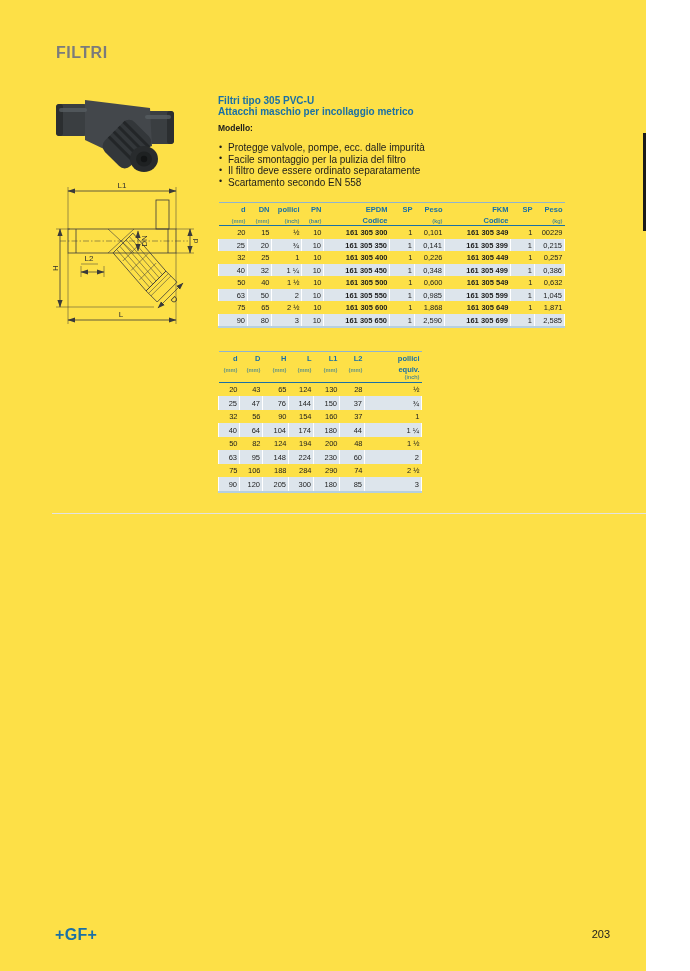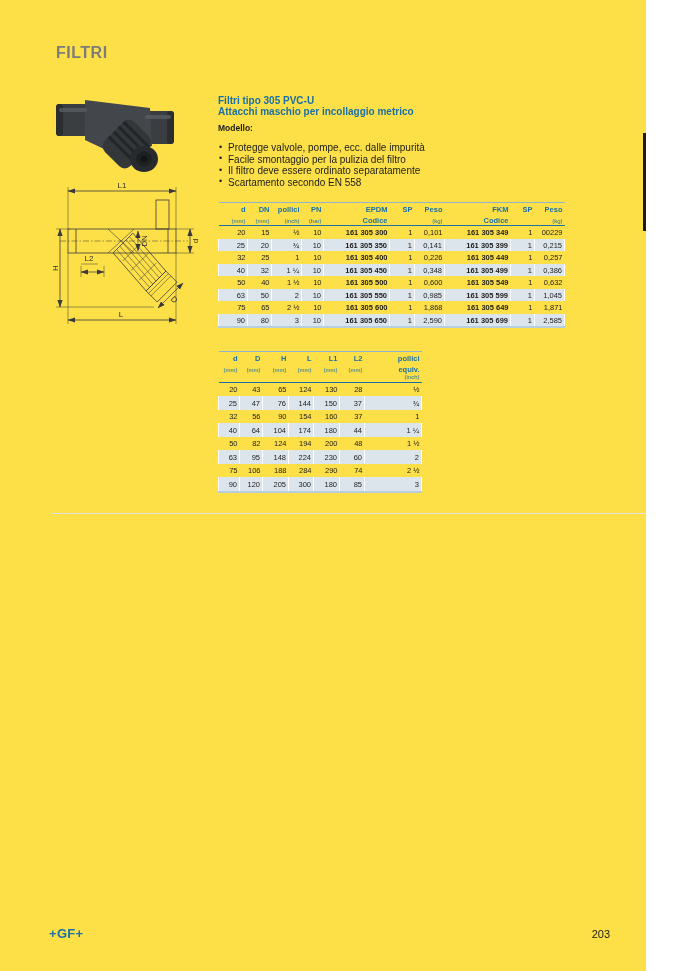--- a/index.html
+++ b/index.html
@@ -34,21 +34,21 @@
   .tbl td{text-align:right;padding:2px 2px 1.5px 2px;white-space:nowrap;}
   .t2 td{padding:2.5px 2px 2px 2px;}
   .tbl tr.shaded td{background:#dde5ec;border-left:1px solid #ffffff;border-right:1px solid #ffffff;}
   .tbl td.code{font-weight:bold;}
   .divider{position:absolute;left:52px;top:513px;width:606px;height:0;
     border-top:1px solid #e2e2e2;}
   .side-tab{position:absolute;left:643px;top:133px;width:47px;height:98px;background:#1b1b1b;}
   .tab-text{position:absolute;left:-5px;top:10px;width:56px;height:40px;
     transform:rotate(90deg);color:#ffffff;font-size:7px;font-weight:bold;
     text-align:center;line-height:12px;}
-  .footer-brand{position:absolute;left:49px;top:926px;font-size:13px;font-weight:bold;
+  .footer-brand{position:absolute;left:55px;top:926px;font-size:16px;font-weight:bold;
     color:#1a70a5;letter-spacing:.3px;}
   .footer-page{position:absolute;right:36px;top:928px;font-size:11px;color:#1c1c1c;}
 </style>
 </head>
 <body>
 
 <div class="page">
 
   <h1 class="page-title">FILTRI</h1>
 

